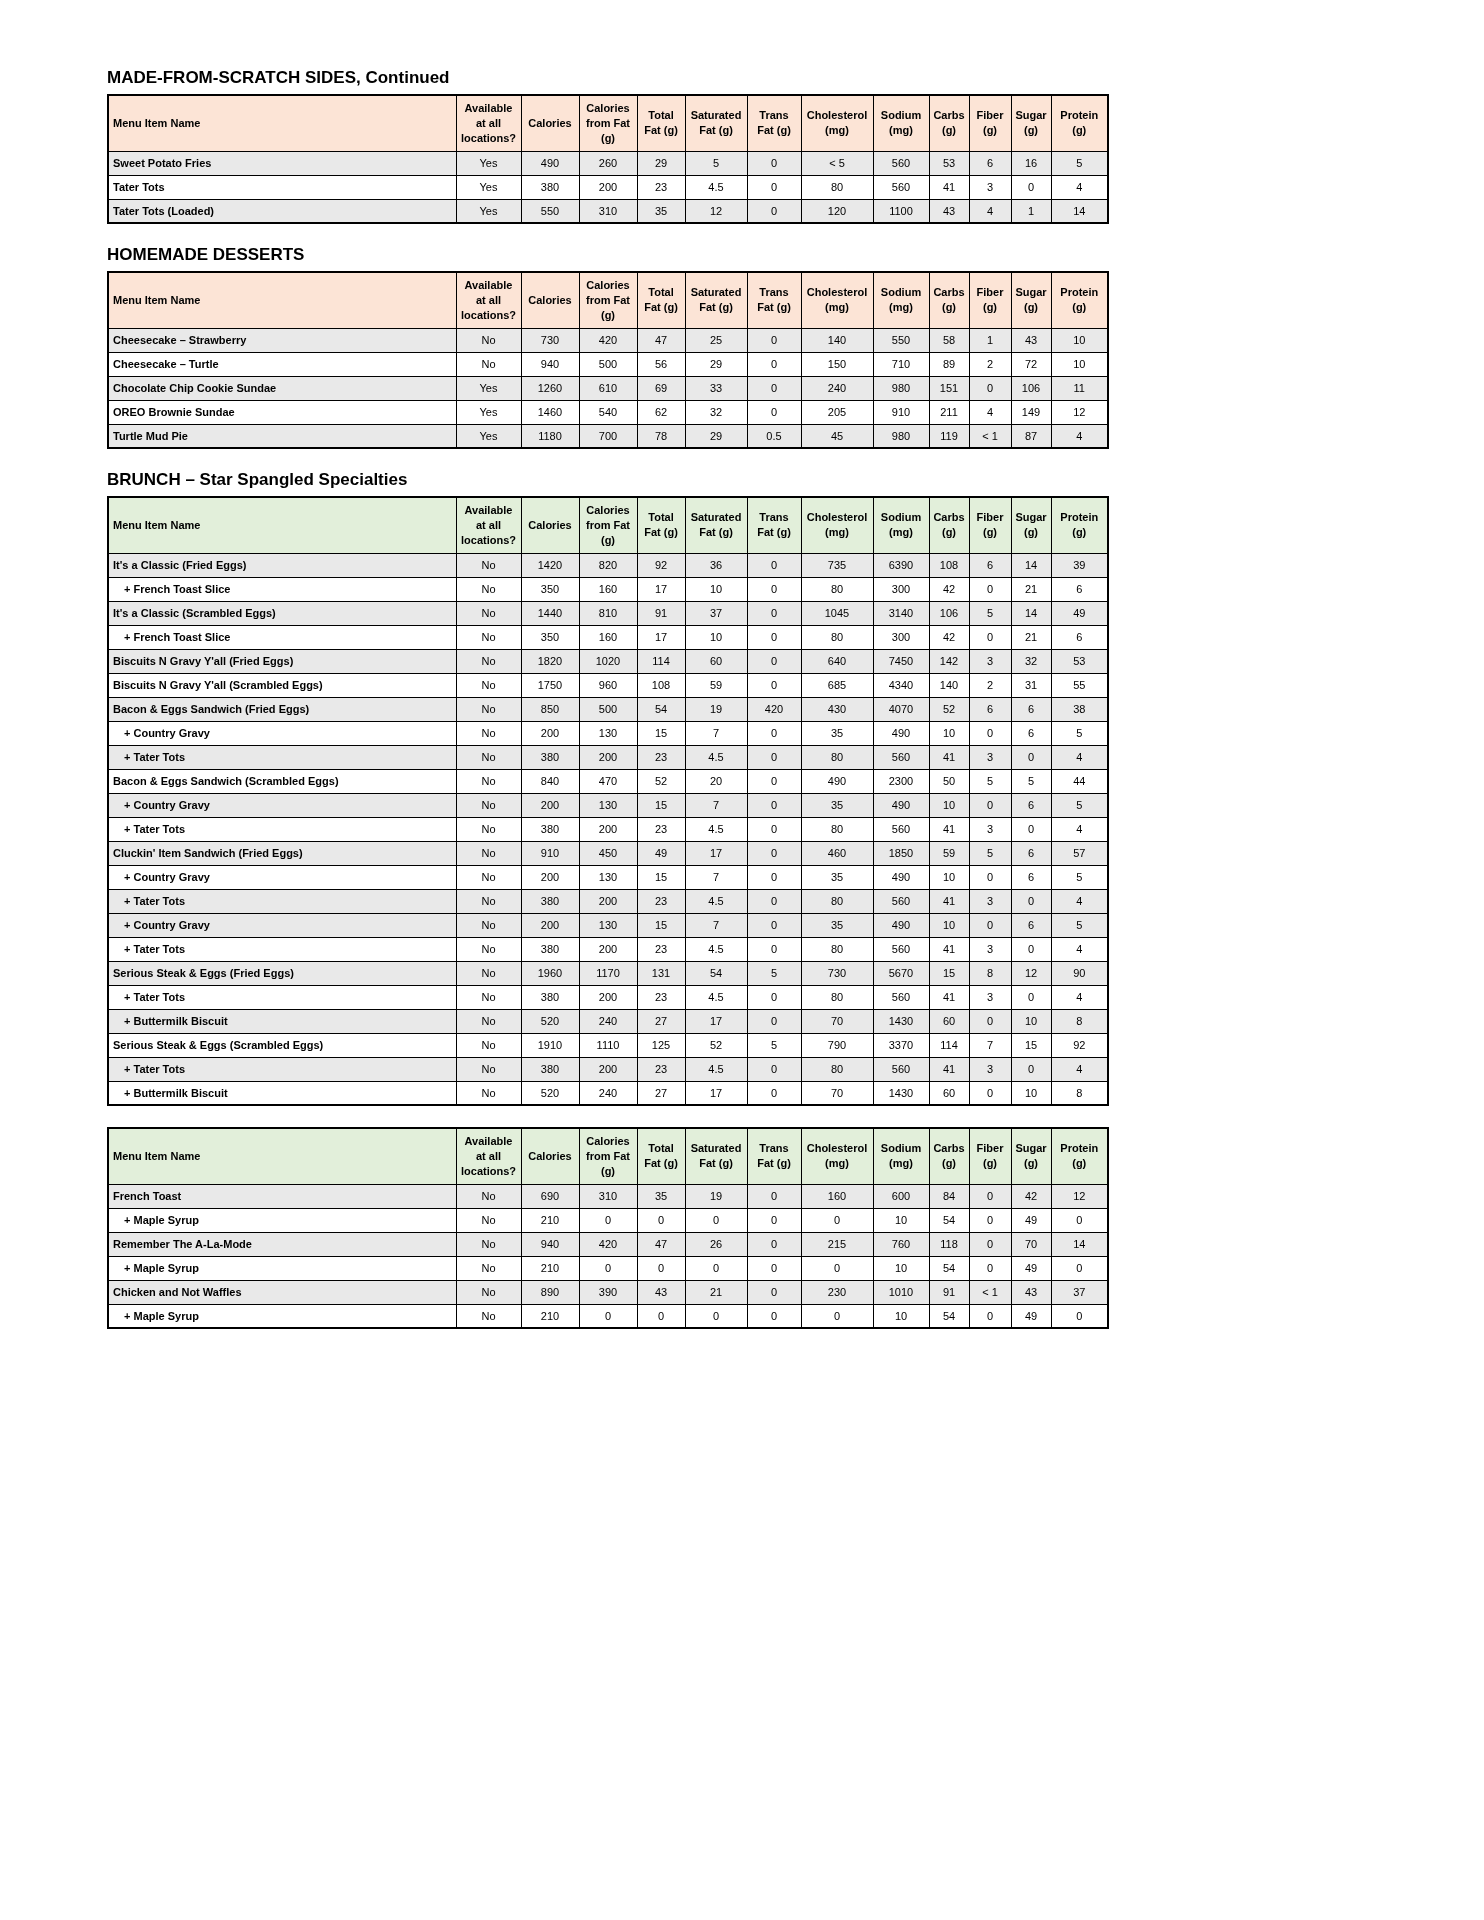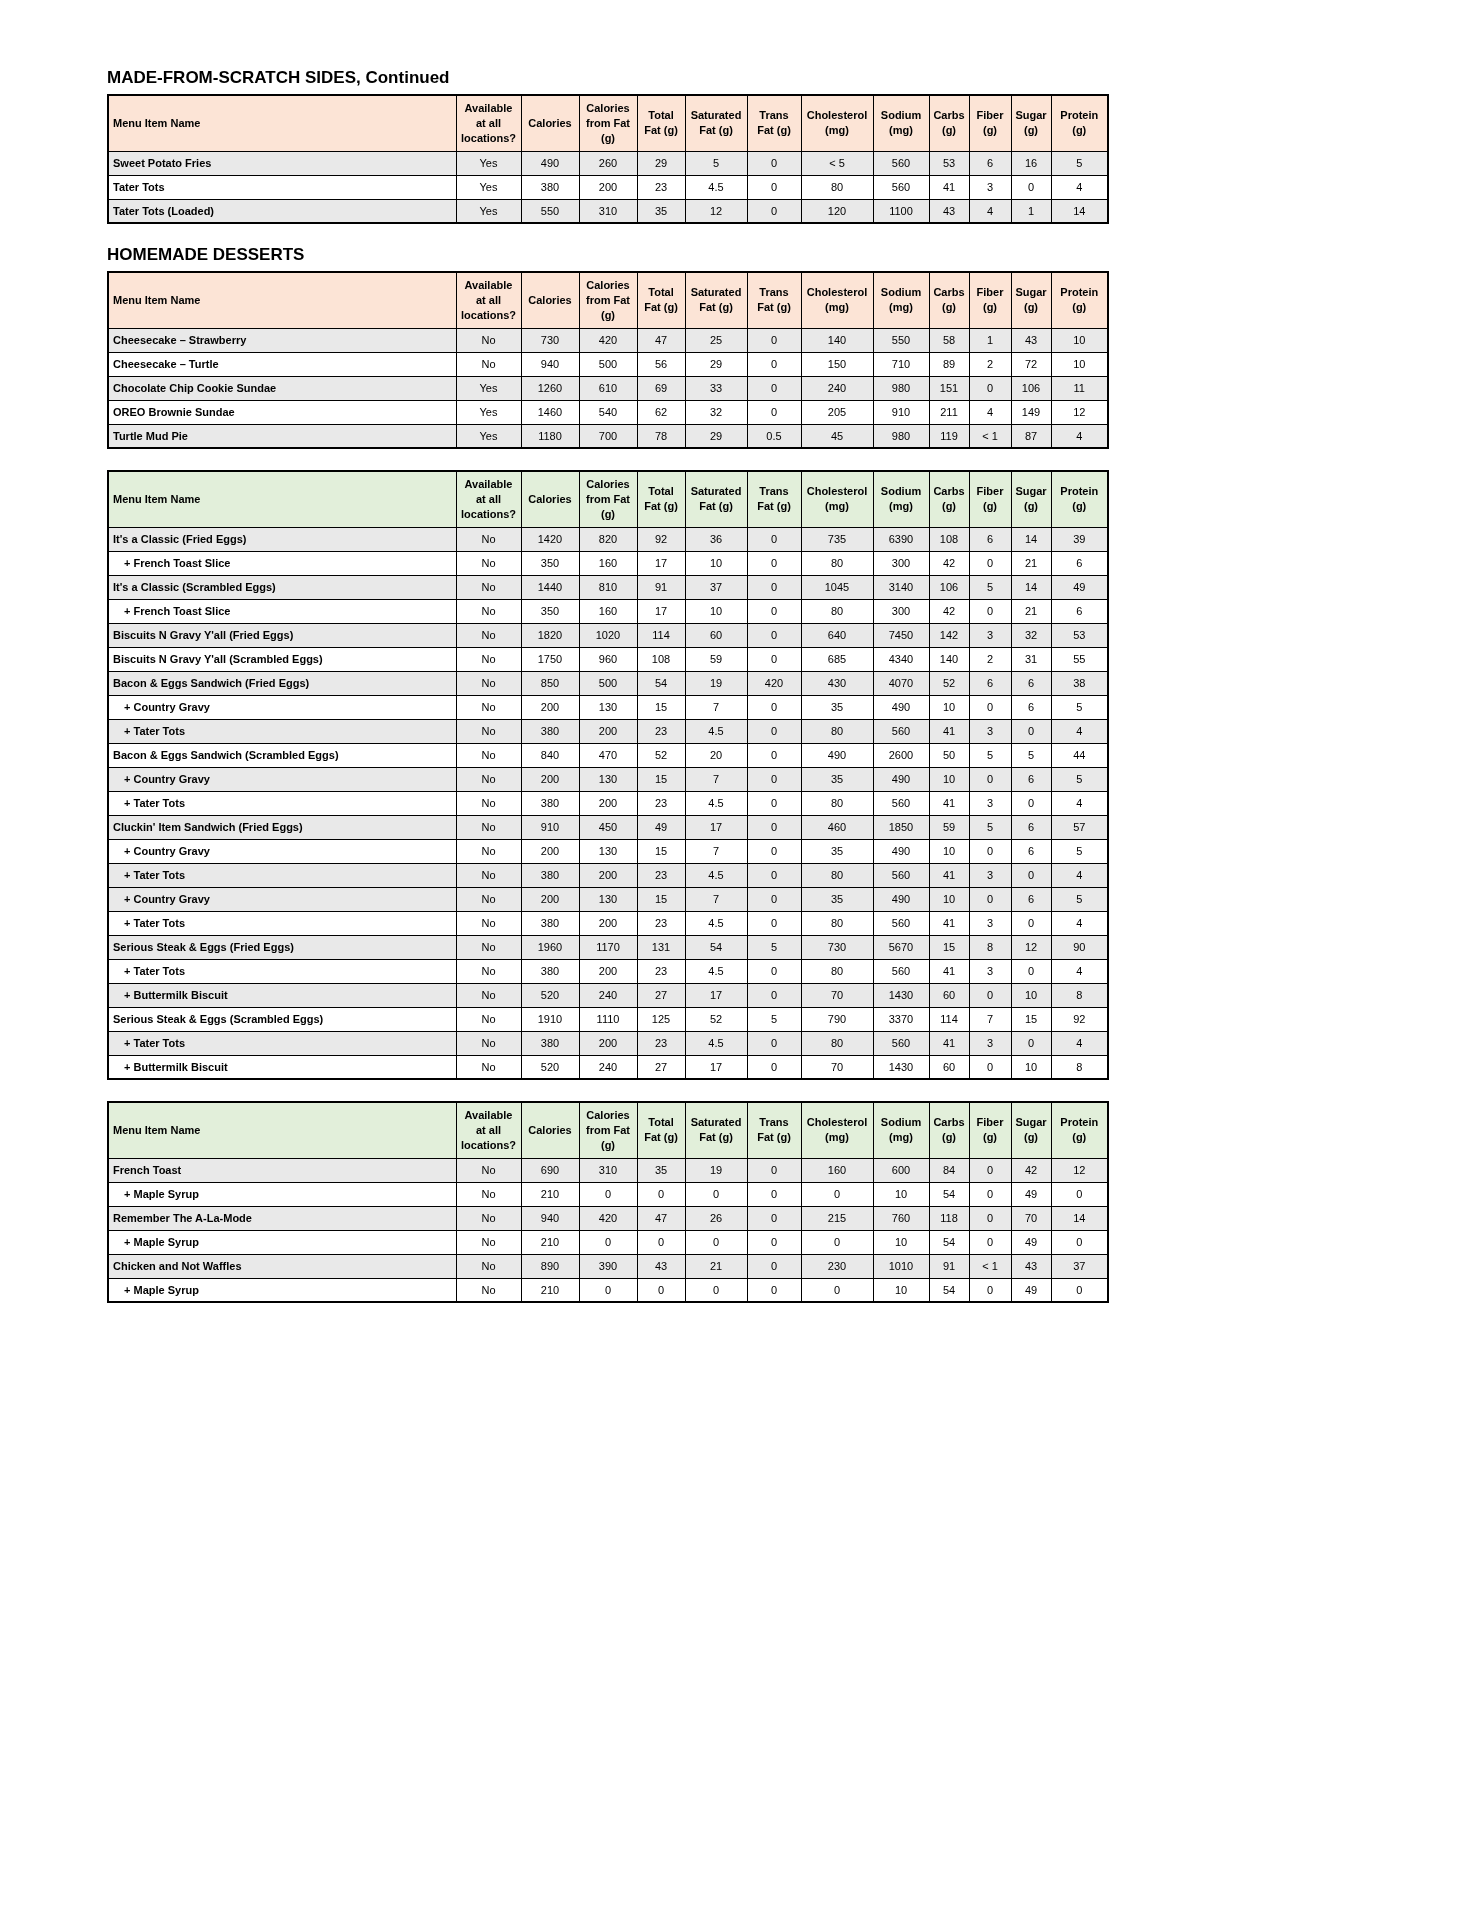--- a/index.html
+++ b/index.html
@@ -289,20 +289,21 @@
               <td class="value-cell">980</td>
               <td class="value-cell">119</td>
               <td class="value-cell">&lt; 1</td>
               <td class="value-cell">87</td>
               <td class="value-cell">4</td>
             </tr>
           </tbody>
         </table>
       </div>
       <div class="section">
+        <div class="section-title">BRUNCH – Star Spangled Specialties</div>
         <table class="nutrition">
           <colgroup>
             <col style="width: 348px;">
             <col style="width: 65px;">
             <col style="width: 58px;">
             <col style="width: 58px;">
             <col style="width: 48px;">
             <col style="width: 62px;">
             <col style="width: 54px;">
             <col style="width: 72px;">
@@ -480,21 +481,21 @@
             </tr>
             <tr>
               <td class="name-cell">Bacon &amp; Eggs Sandwich (Scrambled Eggs)</td>
               <td class="value-cell">No</td>
               <td class="value-cell">840</td>
               <td class="value-cell">470</td>
               <td class="value-cell">52</td>
               <td class="value-cell">20</td>
               <td class="value-cell">0</td>
               <td class="value-cell">490</td>
-              <td class="value-cell">2600</td>
+              <td class="value-cell">2300</td>
               <td class="value-cell">50</td>
               <td class="value-cell">5</td>
               <td class="value-cell">5</td>
               <td class="value-cell">44</td>
             </tr>
             <tr class="alt">
               <td class="name-cell indent">+ Country Gravy</td>
               <td class="value-cell">No</td>
               <td class="value-cell">200</td>
               <td class="value-cell">130</td>

